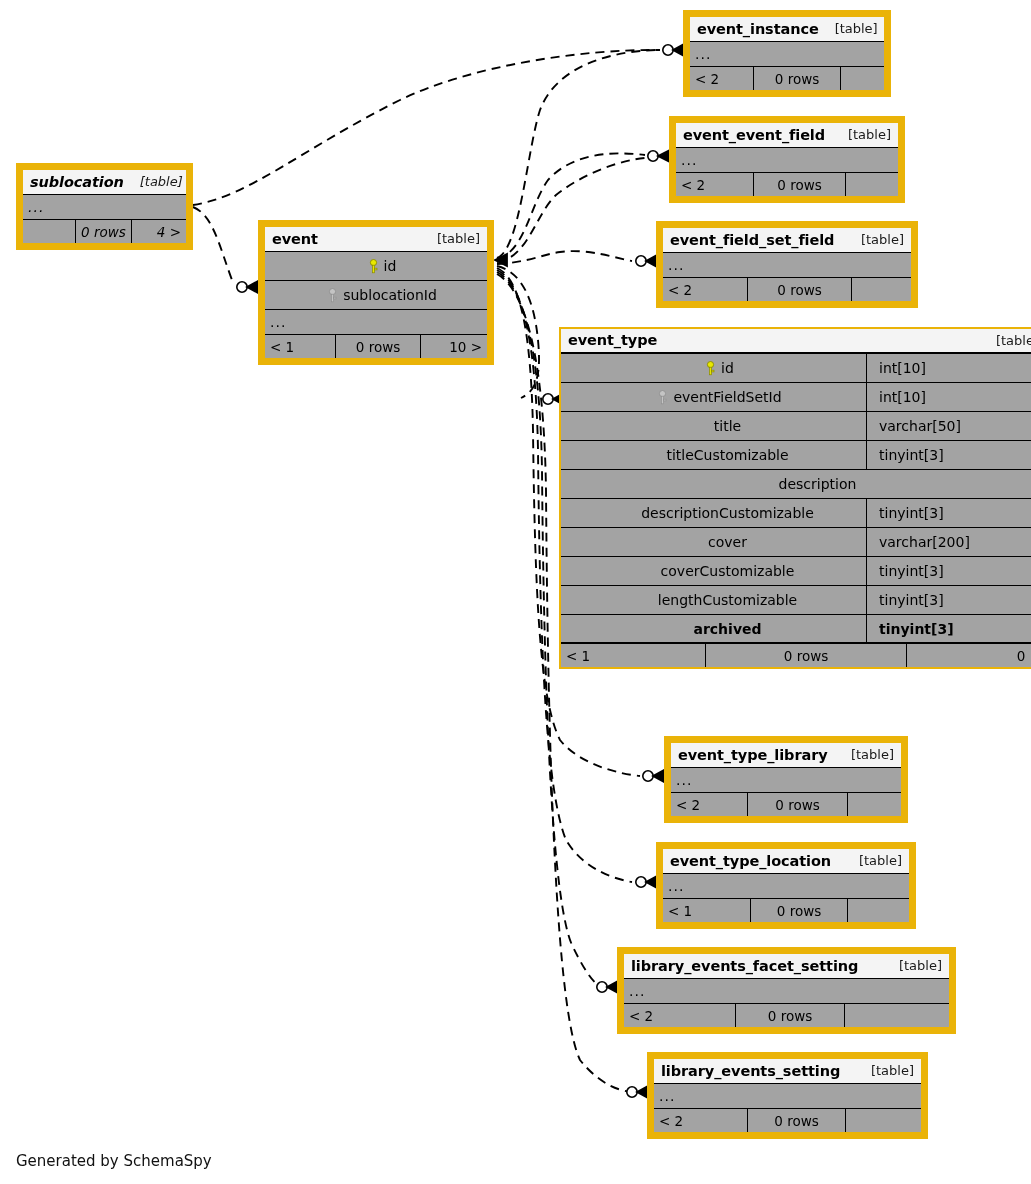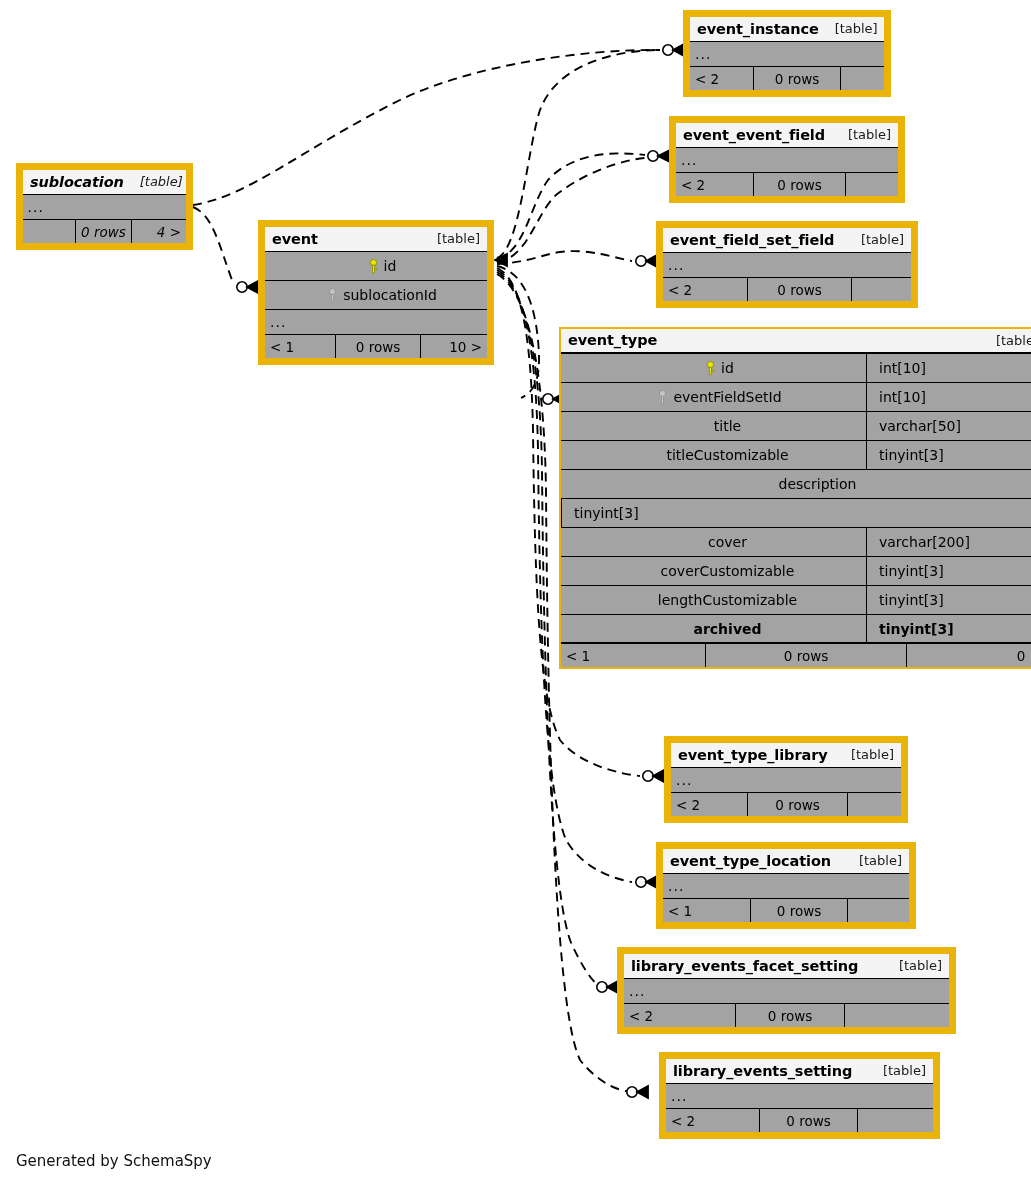--- a/index.html
+++ b/index.html
@@ -376,20 +376,24 @@
         </div>
       <div class="col-type" style="width:180px;">tinyint[3]</div>
     </div>
     <div class="row">
       <div class="col-name">
           <span class="keyslot"></span>
         <span>description</span>
         </div>
     </div>
     <div class="row">
+      <div class="col-name">
+          <span class="keyslot"></span>
+        <span>descriptionCustomizable</span>
+        </div>
       <div class="col-type" style="width:180px;">tinyint[3]</div>
     </div>
     <div class="row">
       <div class="col-name">
           <span class="keyslot"></span>
         <span>cover</span>
         </div>
       <div class="col-type" style="width:180px;">varchar[200]</div>
     </div>
     <div class="row">
@@ -453,21 +457,21 @@
       <span class="tbl-tag">[table]</span>
     </div>
     <div class="ellipsis-row">...</div>
     <div class="node-foot">
       <div class="foot-cell foot-left" style="width:111px;">&lt; 2</div>
       <div class="foot-cell foot-center" style="flex:1 1 auto;">0 rows</div>
       <div class="foot-cell foot-right" style="width:105px;"></div>
     </div>
   </div>
 
-  <div class="node" style="left:647px; top:1052px; width:281px;margin-left:12px;">
+  <div class="node" style="left:647px; top:1052px; width:281px;">
     <div class="node-title">
       <span class="tbl-name">library_events_setting</span>
       <span class="tbl-tag">[table]</span>
     </div>
     <div class="ellipsis-row">...</div>
     <div class="node-foot">
       <div class="foot-cell foot-left" style="width:93px;">&lt; 2</div>
       <div class="foot-cell foot-center" style="flex:1 1 auto;">0 rows</div>
       <div class="foot-cell foot-right" style="width:76px;"></div>
     </div>

